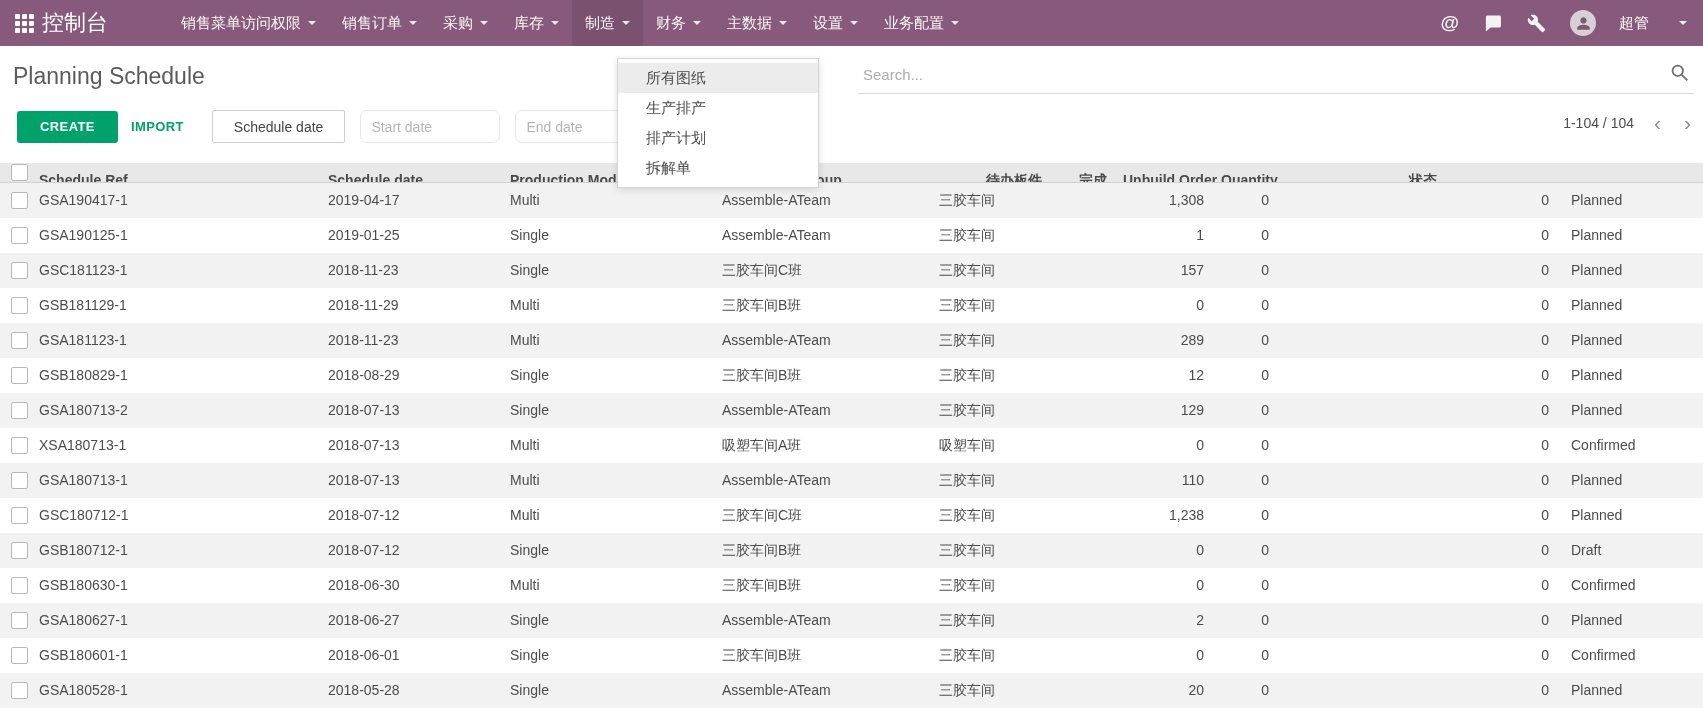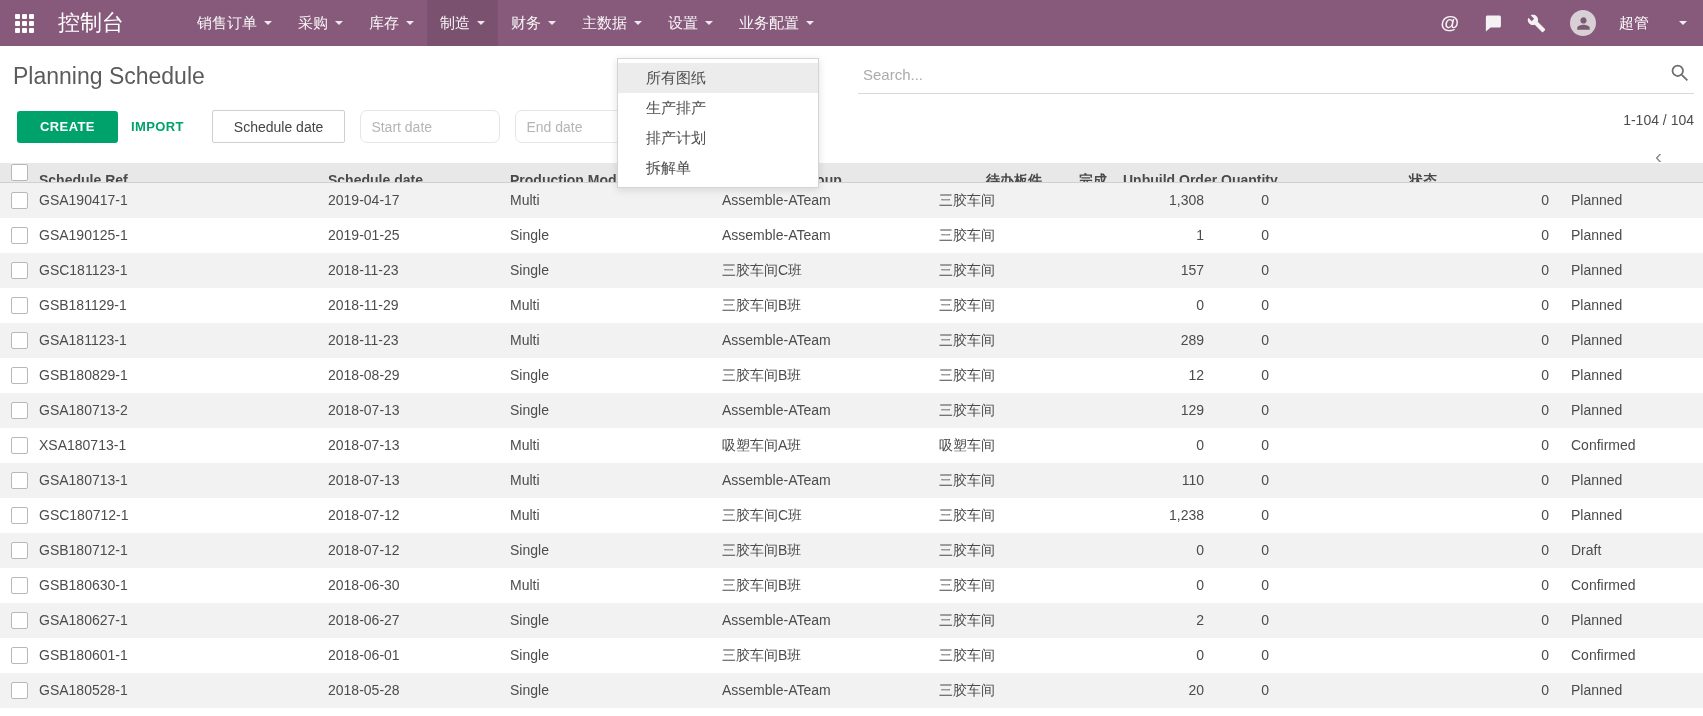--- a/index.html
+++ b/index.html
@@ -6,21 +6,21 @@
   html,body { width:1703px; height:716px; overflow:hidden; background:#fff;
     font-family:"Liberation Sans","DejaVu Sans",sans-serif; color:#4c4c4c; }
   body { position:relative; }
 
   
   .navbar { position:absolute; top:0; left:0; width:1703px; height:46px;
     background:#875A7B; display:flex; align-items:center; z-index:60; }
   .apps-icon { width:19px; height:19px; margin-left:15px; display:grid;
     grid-template-columns:repeat(3,1fr); gap:2px; cursor:pointer; flex:0 0 auto; }
   .apps-icon i { background:#fff; border-radius:1px; display:block; }
-  .brand { color:#fff; font-size:22px; margin-left:24px; cursor:pointer; white-space:nowrap; }
+  .brand { color:#fff; font-size:22px; margin-left:8px; cursor:pointer; white-space:nowrap; }
   .menus { display:flex; align-items:center; height:46px; margin-left:60px; }
   .menu-item { height:46px; display:flex; align-items:center; padding:0 13px;
     color:rgba(255,255,255,.95); font-size:15px; cursor:pointer; white-space:nowrap; }
   .menu-item.open { background:rgba(0,0,0,.09); }
   .caret { display:inline-block; width:0; height:0; border-left:4px solid transparent;
     border-right:4px solid transparent; border-top:4px solid currentColor;
     margin-left:7px; opacity:.9; }
   .nav-right { margin-left:auto; display:flex; align-items:center; gap:24px; padding-right:16px; }
   .nav-icon { color:#fff; opacity:.92; cursor:pointer; display:flex; align-items:center; }
   .nav-icon.at { font-size:19px; font-weight:bold; }
@@ -42,21 +42,21 @@
     border-radius:3px; font-size:13px; font-weight:bold; letter-spacing:.4px; cursor:pointer; font-family:inherit; }
   .btn-import { margin-left:13px; background:none; border:none; color:#00A26B;
     font-size:13px; font-weight:bold; letter-spacing:.4px; cursor:pointer; font-family:inherit; }
   .btn-schedule { margin-left:28px; height:33px; padding:0 21px; background:#fff;
     border:1px solid #cfcfcf; border-radius:2px; color:#454545; font-size:14px; cursor:pointer; font-family:inherit; }
   .date-input { margin-left:15px; height:33px; width:140px; border:1px solid #e6e6e6;
     border-radius:7px; padding:0 10px; font-size:14px; color:#4c4c4c; outline:none; font-family:inherit; }
   .date-input::placeholder { color:#b5b5b5; }
   .date-input.end { width:130px; }
 
-  .pager { position:absolute; top:112px; right:9px; display:flex; align-items:center; gap:17px;flex-direction:column; }
+  .pager { position:absolute; top:112px; right:9px; display:flex; align-items:center; gap:17px; }
   .pager-range { font-size:14px; color:#4c4c4c; }
   .pager-btn { font-size:21px; color:#8a8a8a; cursor:pointer; line-height:1; padding:0 3px; }
 
   
   .list-view { position:absolute; top:163px; left:0; width:1703px; bottom:0; overflow:hidden; }
   .thead { display:flex; height:20px; background:#e8e8e8; border-bottom:1px solid #d0d0d0;
     font-weight:bold; font-size:14px; color:#4a4a4a; }
   .th, .td { line-height:34px; white-space:nowrap; overflow:hidden; }
   .tr { display:flex; height:35px; font-size:14px; cursor:pointer; }
   .tr:nth-child(odd) { background:#f2f2f2; }
@@ -96,20 +96,24 @@
       <i></i>
       <i></i>
       <i></i>
       <i></i>
       <i></i>
       <i></i>
   </div>
   <div class="brand">控制台</div>
 
   <nav class="menus">
+    <div class="menu-item">
+        <span>销售菜单访问权限</span>
+        <span class="caret"></span>
+      </div>
       <div class="menu-item">
         <span>销售订单</span>
         <span class="caret"></span>
       </div>
       <div class="menu-item">
         <span>采购</span>
         <span class="caret"></span>
       </div>
       <div class="menu-item">
         <span>库存</span>

